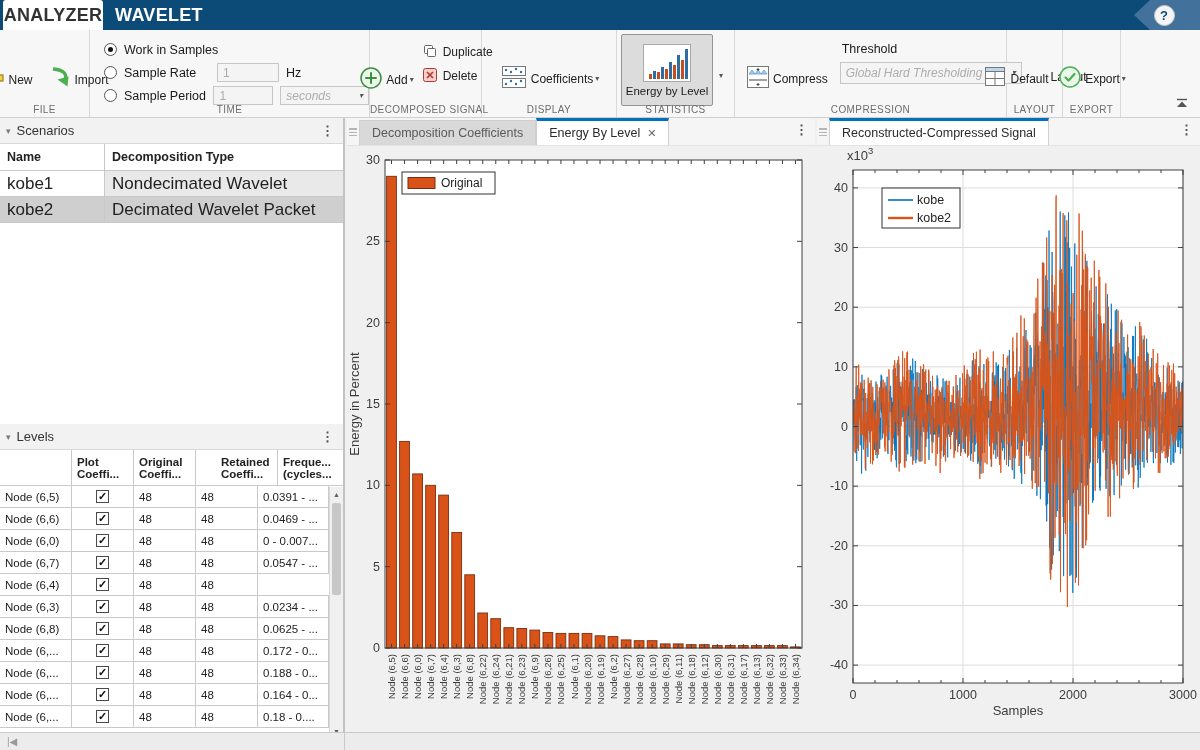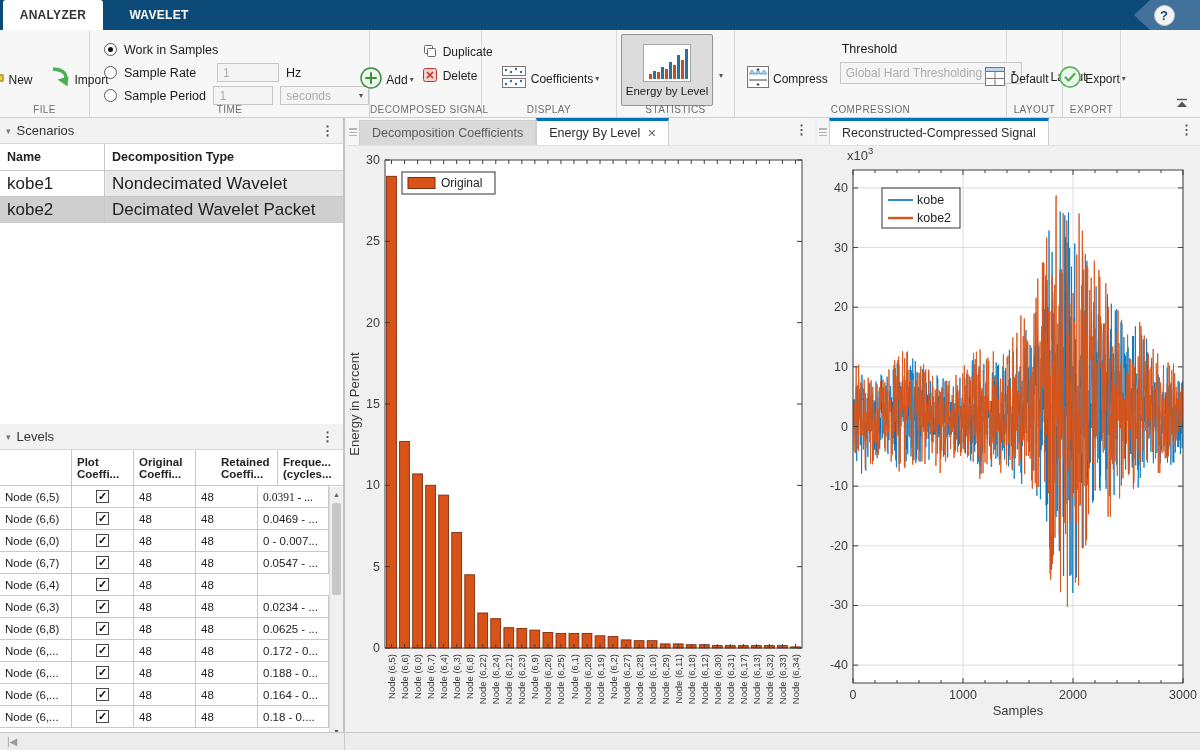--- a/index.html
+++ b/index.html
@@ -3,21 +3,21 @@
 <meta charset="utf-8">
 <style>
   * { margin:0; padding:0; box-sizing:border-box; }
   html,body { width:1200px; height:750px; overflow:hidden; }
   body { font-family:"Liberation Sans", sans-serif; font-size:12px; color:#222; background:#f0f0f0; }
   .app { position:relative; width:1200px; height:750px; background:#f0f0f0; }
 
   
   .titlebar { position:absolute; left:0; top:0; width:1200px; height:30px; background:#0c4b77; }
   .ts-tab { position:absolute; top:0; height:30px; display:flex; align-items:center; justify-content:center;
-            font-size:12px; letter-spacing:.3px; cursor:default; }
+            font-size:18px; letter-spacing:.3px; cursor:default; }
   .ts-tab.active { left:3px; width:100px; background:#fff; color:#333; border-radius:3px 3px 0 0; font-weight:bold; }
   .ts-tab.inactive { left:103px; width:112px; color:#fff; font-weight:bold; }
   .help-wrap { position:absolute; right:0; top:0; width:72px; height:30px; background:#42719c;
                clip-path:polygon(22px 0, 100% 0, 100% 100%, 22px 100%, 6px 50%); display:flex; align-items:center; justify-content:center; }
   .help-circle { width:21px; height:21px; border-radius:50%; background:#f4f4f4; border:1px solid #c9c9c9;
                  color:#0c4b77; font-weight:bold; font-size:13px; display:flex; align-items:center; justify-content:center; }
 
   
   .toolbar { position:absolute; left:0; top:30px; width:1200px; height:88px; background:#f7f7f7;
              border-bottom:1px solid #cfcfcf; display:flex; }
@@ -26,21 +26,21 @@
   .icon-btn { display:flex; align-items:center; gap:2px; cursor:default; }
   .icon-btn .lbl { font-size:12px; color:#222; }
   .caret { font-size:8px; color:#555; line-height:6px; }
 
   .sec-file { width:90px; display:flex; justify-content:center; gap:14px; padding-top:12px; }
   .sec-time { width:280px; padding:8px 0 0 14px; }
   .time-row { display:flex; align-items:center; height:23px; gap:7px; }
   .radio { width:13px; height:13px; border:1px solid #555; border-radius:50%; background:#fff; position:relative; flex:none; }
   .radio.sel::after { content:""; position:absolute; left:3px; top:3px; width:5px; height:5px; border-radius:50%; background:#111; }
   .t-input { width:62px; height:19px; border:1px solid #c6c6c6; background:#f4f4f4; color:#adadad; font-size:12px; padding:0 5px; display:flex; align-items:center; }
-  .t-select { height:19px; border:1px solid #c6c6c6; background:#f4f4f4; color:#adadad; font-size:12px; padding:0 5px; display:flex; align-items:center; justify-content:space-between; }
+  .t-select { height:19px; border:1px solid #c6c6c6; background:#f4f4f4; color:#adadad; font-size:12px; padding:0 5px; display:flex; align-items:center; justify-content:space-between;font-style:italic; }
   .t-lbl { font-size:12.5px; color:#1a1a1a; }
 
   .sec-dec { width:112px; padding-top:10px; display:flex; gap:8px; justify-content:center; }
   .mini-row { display:flex; align-items:center; gap:5px; height:24px; cursor:default; }
   .sec-disp { width:135px; display:flex; justify-content:center; padding-top:10px; }
   .sec-stat { width:118px; display:flex; padding:4px 2px 0 4px; }
   .ebl-btn { width:92px; height:72px; border:1px solid #949494; border-radius:2px; background:#dcdcdc;
              display:flex; flex-direction:column; align-items:center; justify-content:center; gap:3px; }
   .ebl-icon { width:48px; height:38px; background:#fff; border:1px solid #a9a9a9; }
   .ebl-lbl { font-size:11.5px; color:#1a1a1a; white-space:nowrap; }
@@ -361,21 +361,21 @@
             </div>
           </div>
         <div id="levels-rows">
             <div class="lv-row">
               <div class="lv-cell" style="width: 72px;">Node (6,5)</div>
               <div class="lv-cell" style="width: 62px; justify-content: center;">
                 <div class="cb">✓</div>
               </div>
               <div class="lv-cell" style="width: 62px;">48</div>
               <div class="lv-cell" style="width: 62px;">48</div>
-              <div class="lv-cell" style="width: 71px; font-family: Liberation Serif, serif;">0.0391 - ...</div>
+              <div class="lv-cell" style="width: 71px;">0.0391 - ...</div>
             </div>
             <div class="lv-row">
               <div class="lv-cell" style="width: 72px;">Node (6,6)</div>
               <div class="lv-cell" style="width: 62px; justify-content: center;">
                 <div class="cb">✓</div>
               </div>
               <div class="lv-cell" style="width: 62px;">48</div>
               <div class="lv-cell" style="width: 62px;">48</div>
               <div class="lv-cell" style="width: 71px;">0.0469 - ...</div>
             </div>

